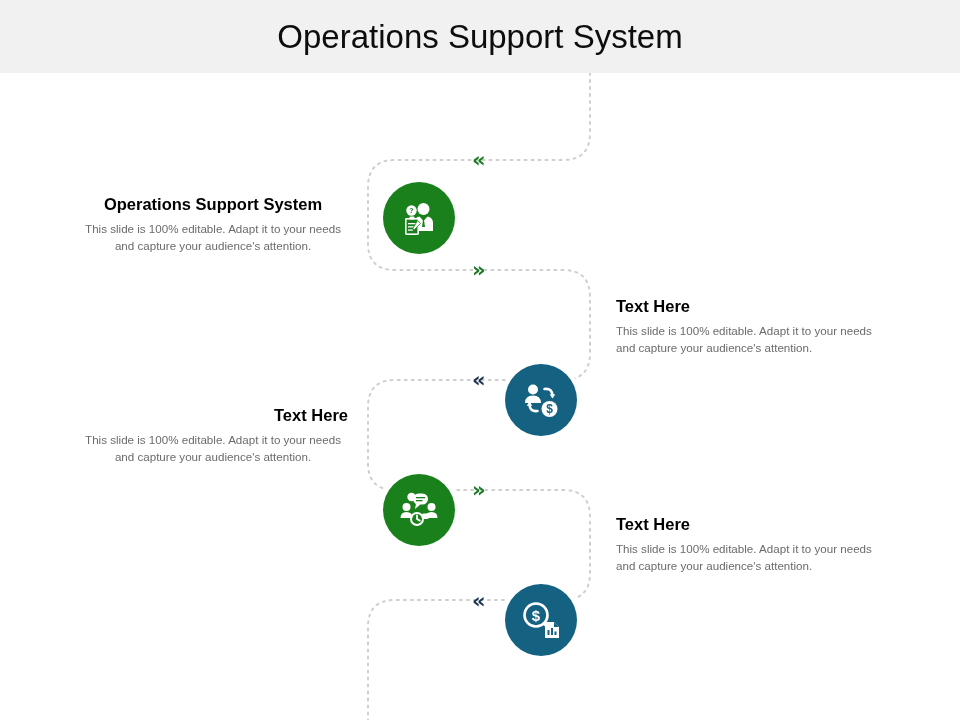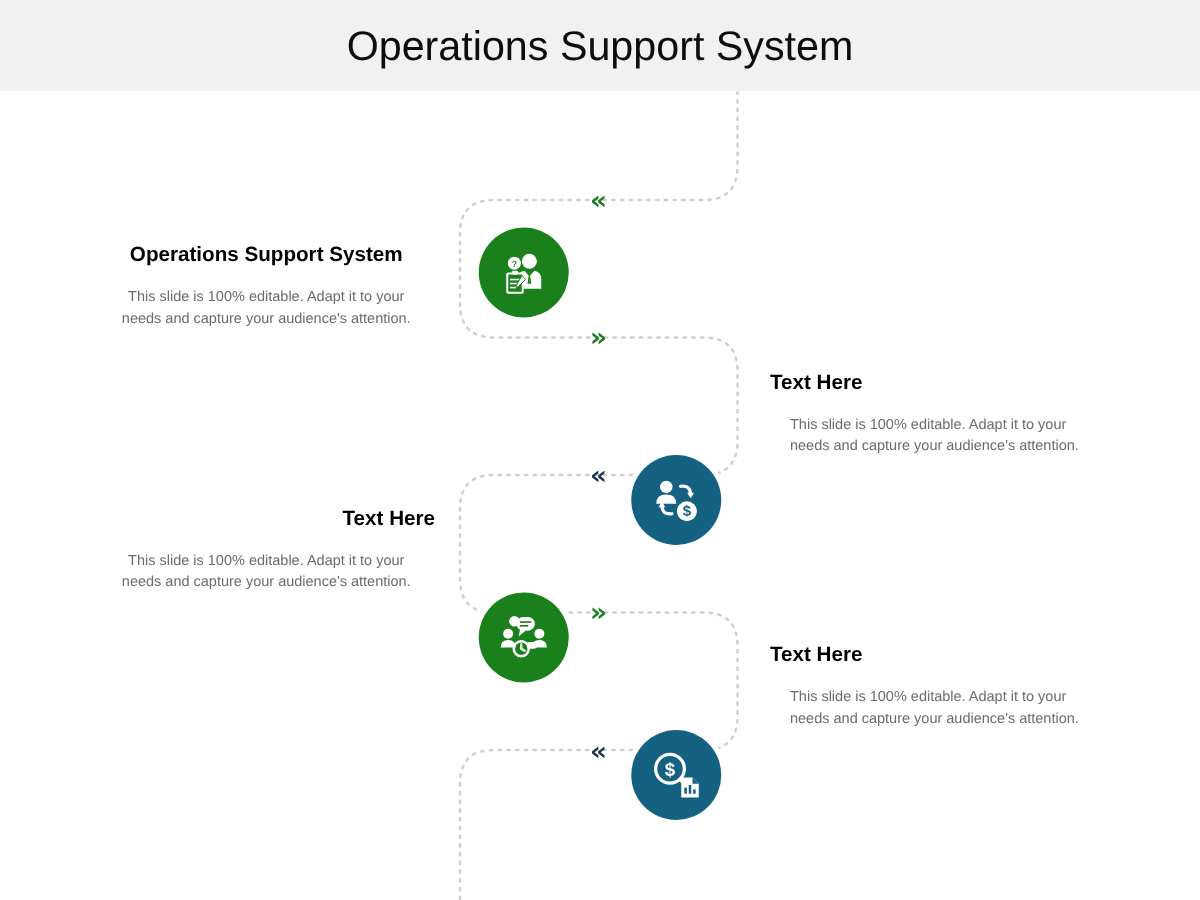--- a/index.html
+++ b/index.html
@@ -95,21 +95,21 @@
     color: #000000;
     margin: 0 0 7px 0;
     line-height: 1.15;
     white-space: nowrap;
   }
   .block-body {
     font-size: 11.6px;
     font-weight: 400;
     color: #6b6b6b;
     line-height: 1.45;
-    margin: 16px;
+    margin: 0;
   }
   .align-center  { text-align: center; }
   .align-right   { text-align: right; }
   .align-left    { text-align: left; }
 </style>
 </head>
 <body>
 
 <div class="header-band"></div>
 <div class="slide-title">Operations Support System</div>

